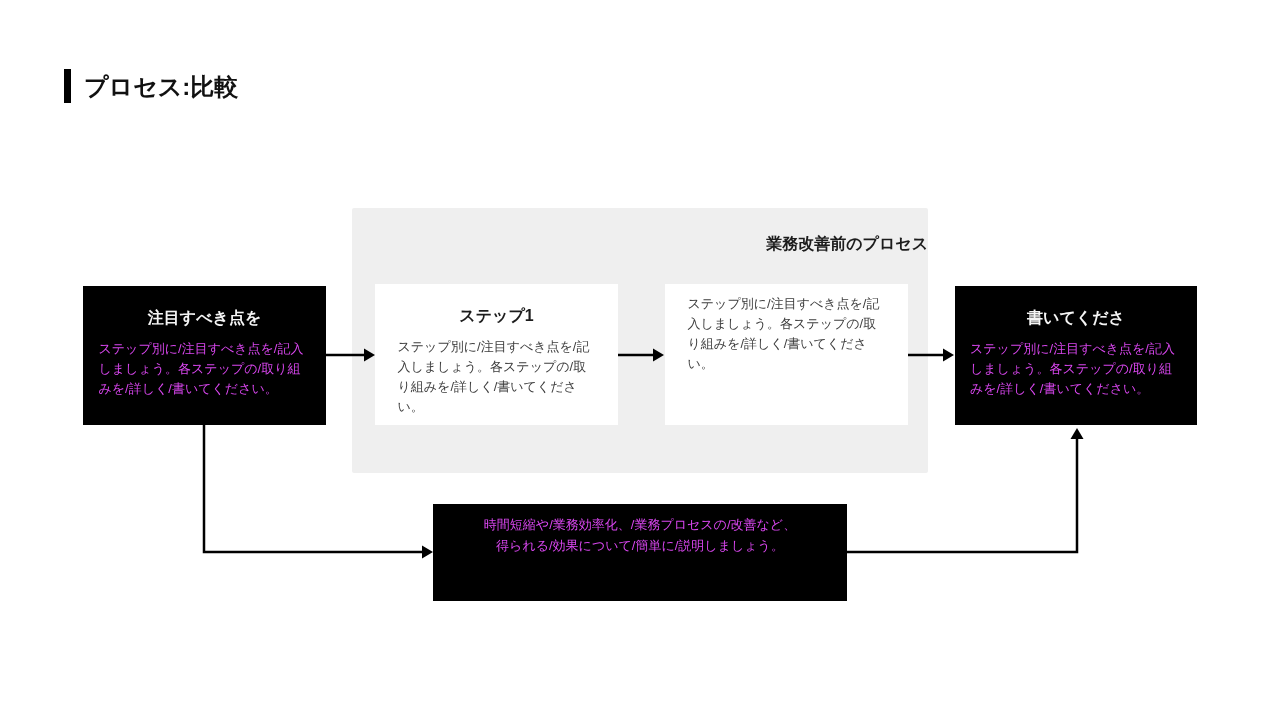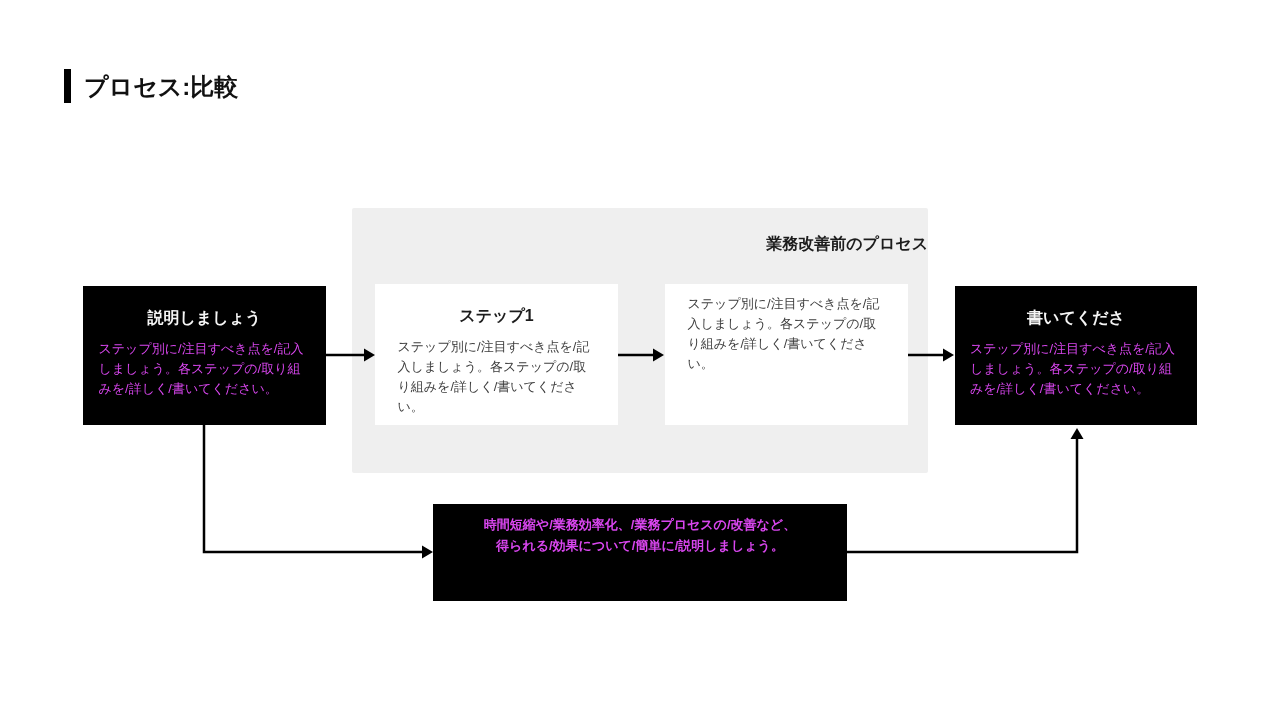--- a/index.html
+++ b/index.html
@@ -55,21 +55,21 @@
   .white-card { background: #ffffff; color: #1c1c1c; }
   .white-card .node-body { width: 198px; color: #3d3d3d; }
   .card-step1 { left: 375px; top: 284px; width: 243px; height: 141px; }
   .card-step2 { left: 665px; top: 284px; width: 243px; height: 141px; }
 
   
   .node-after { left: 433px; top: 504px; width: 414px; height: 97px; }
   .node-after .node-title { margin-top: 16px; }
   .node-after .node-body {
     width: 380px;
-    text-align: center; line-height: 21px; font-weight: bold;
+    text-align: center; line-height: 21px;
   }
 
   
   .arrow-layer {
     left: 0; top: 0; width: 1280px; height: 720px;
     pointer-events: none;
   }
 </style>
 </head>
 <body>
@@ -93,21 +93,21 @@
 
     <path d="M204 425 V552 H422" fill="none"></path>
     <polygon points="422,545.5 433,552 422,558.5" stroke="none"></polygon>
 
     <path d="M847 552 H1077 V439" fill="none"></path>
     <polygon points="1070.5,439 1083.5,439 1077,428" stroke="none"></polygon>
   </g>
 </svg>
 
 <div class="abs black-node node-start">
-  <span class="node-title">説明しましょう</span>
+  <span class="node-title">注目すべき点を</span>
   <span class="node-body">ステップ別に/注目すべき点を/記入
 しましょう。各ステップの/取り組
 みを/詳しく/書いてください。</span>
 </div>
 
 <div class="abs white-card card-step1">
   <span class="node-title">ステップ1</span>
   <span class="node-body">ステップ別に/注目すべき点を/記
 入しましょう。各ステップの/取
 り組みを/詳しく/書いてくださ

